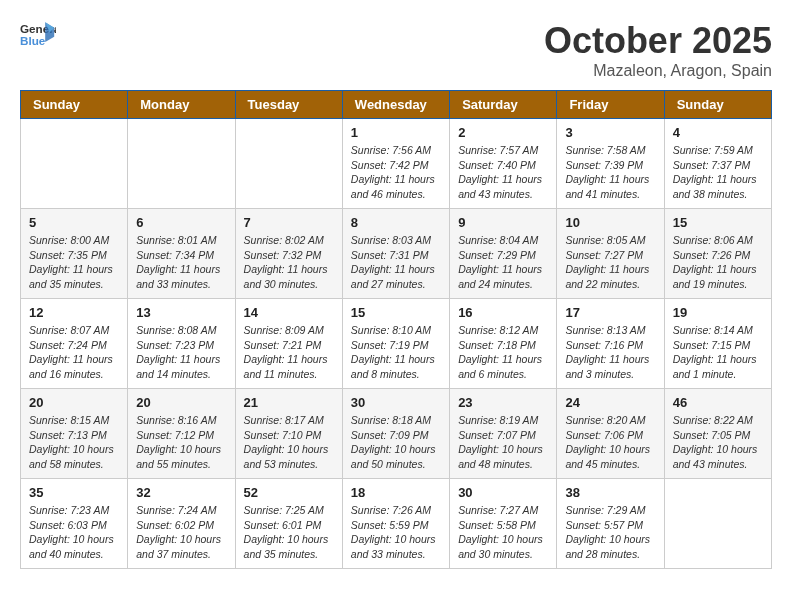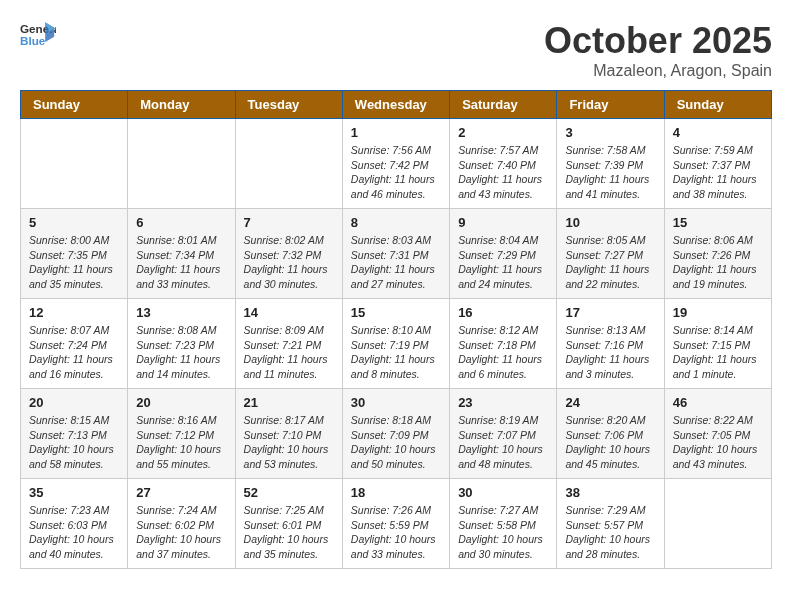--- a/index.html
+++ b/index.html
@@ -221,21 +221,21 @@
           <div class="day-number">46</div>
           <div class="day-info">Sunrise: 8:22 AM<br>Sunset: 7:05 PM<br>Daylight: 10 hours<br>and 43 minutes.</div>
         </td>
       </tr>
       <tr>
         <td>
           <div class="day-number">35</div>
           <div class="day-info">Sunrise: 7:23 AM<br>Sunset: 6:03 PM<br>Daylight: 10 hours<br>and 40 minutes.</div>
         </td>
         <td>
-          <div class="day-number">27</div>
+          <div class="day-number">32</div>
           <div class="day-info">Sunrise: 7:24 AM<br>Sunset: 6:02 PM<br>Daylight: 10 hours<br>and 37 minutes.</div>
         </td>
         <td>
           <div class="day-number">52</div>
           <div class="day-info">Sunrise: 7:25 AM<br>Sunset: 6:01 PM<br>Daylight: 10 hours<br>and 35 minutes.</div>
         </td>
         <td>
           <div class="day-number">18</div>
           <div class="day-info">Sunrise: 7:26 AM<br>Sunset: 5:59 PM<br>Daylight: 10 hours<br>and 33 minutes.</div>
         </td>

